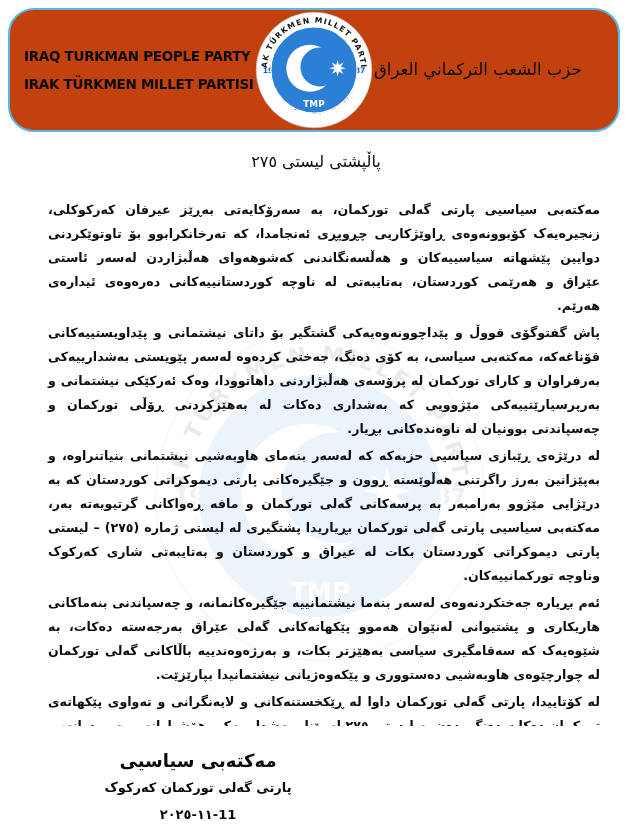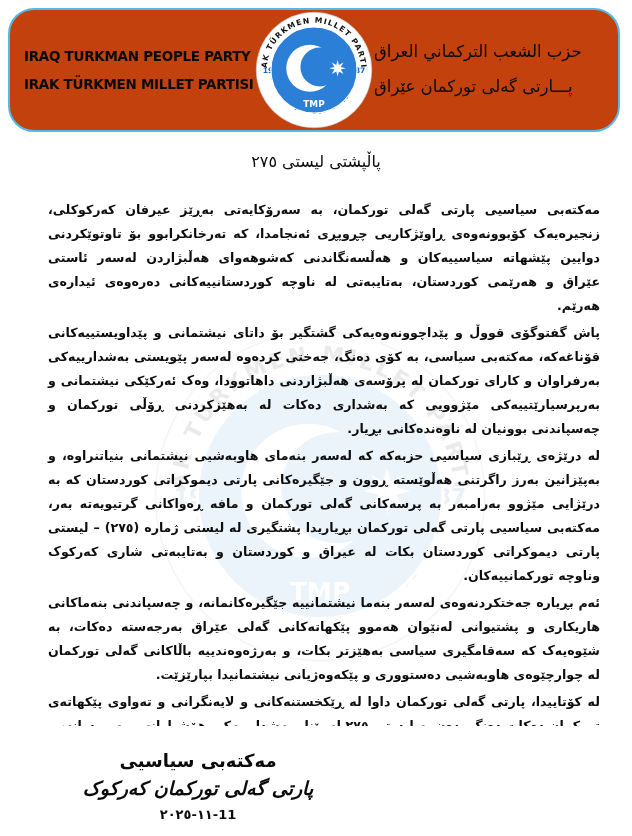--- a/index.html
+++ b/index.html
@@ -46,21 +46,21 @@
     direction:rtl;text-align:justify;font-weight:bold;font-size:12.6px;
     line-height:24px;z-index:1;overflow:hidden;color:#0d0d0d;
   }
   .doc-body p{margin:0 0 3px 16px;}
   
   .signature{
     position:absolute;top:748px;left:58px;width:280px;
     text-align:center;direction:rtl;font-weight:bold;z-index:1;color:#0a0a0a;
   }
   .signature .sig-line1{font-size:18px;line-height:26px;}
-  .signature .sig-line2{font-size:19px;line-height:28px;font-style:italic;}
+  .signature .sig-line2{font-size:13px;line-height:28px;}
   .signature .sig-date{font-size:13px;line-height:26px;letter-spacing:.5px;}
 </style>
 </head>
 <body>
 
 <div class="page">
 
   <div class="watermark">
     <svg viewBox="0 0 200 200" xmlns="http://www.w3.org/2000/svg">
       <defs>
@@ -108,21 +108,20 @@
         <circle cx="100" cy="100" r="73" fill="#2b7fd6" stroke="#ffffff" stroke-width="2"></circle>
         <circle cx="93" cy="97" r="40" fill="#ffffff"></circle>
         <circle cx="110" cy="95" r="33" fill="#2b7fd6"></circle>
         <polygon fill="#ffffff" points="140,83 137.8,91.6 130.1,87.1 134.6,94.8 126,97 134.6,99.2 130.1,106.9 137.8,102.4 140,111 142.2,102.4 149.9,106.9 145.4,99.2 154,97 145.4,94.8 149.9,87.1 142.2,91.6"></polygon>
         <text x="100" y="162" font-size="15" font-weight="bold" fill="#ffffff" text-anchor="middle">TMP</text>
       </svg>
     </div>
 
     <div class="arabic-block">
       <div>حزب الشعب التركماني العراق</div>
-      <div>پـــارتى گەلى توركمان عێراق</div>
     </div>
   </div>
 
   <div class="doc-title">پاڵپشتی لیستی ٢٧٥</div>
 
   <div class="doc-body">
     <p>مەکتەبی سیاسیی پارتی گەلی تورکمان، به سەرۆکایەتی بەڕێز عیرفان کەرکوکلی، زنجیرەیەک کۆبوونەوەی ڕاوێژکاریی چڕوپڕی ئەنجامدا، که تەرخانکرابوو بۆ تاوتوێکردنی دوایین پێشهاتە سیاسییەکان و هەڵسەنگاندنی کەشوهەوای هەڵبژاردن لەسەر ئاستی عێراق و هەرێمی کوردستان، بەتایبەتی له ناوچە کوردستانییەکانی دەرەوەی ئیدارەی هەرێم.</p>
     <p>پاش گفتوگۆی قووڵ و پێداچوونەوەیەکی گشتگیر بۆ داتای نیشتمانی و پێداویستییەکانی قۆناغەکە، مەکتەبی سیاسی، به کۆی دەنگ، جەختی کردەوە لەسەر پێویستی بەشدارییەکی بەرفراوان و کارای تورکمان له پرۆسەی هەڵبژاردنی داهاتوودا، وەک ئەرکێکی نیشتمانی و بەرپرسیارێتییەکی مێژوویی که بەشداری دەکات له بەهێزکردنی ڕۆڵی تورکمان و چەسپاندنی بوونیان له ناوەندەکانی بڕیار.</p>
     <p>له درێژەی ڕێبازی سیاسیی حزبەکە که لەسەر بنەمای هاوبەشیی نیشتمانی بنیاتنراوه، و بەپێزانین بەرز راگرتنی هەڵوێستە ڕوون و جێگیرەکانی پارتی دیموکراتی کوردستان که به درێژایی مێژوو بەرامبەر به پرسەکانی گەلی تورکمان و مافە ڕەواکانی گرتیویەتە بەر، مەکتەبی سیاسیی پارتی گەلی تورکمان بڕیاریدا پشتگیری له لیستی ژماره (٢٧٥) – لیستی پارتی دیموکراتی کوردستان بکات له عیراق و کوردستان و بەتایبەتی شاری کەرکوک وناوچە تورکمانییەکان.</p>
     <p>ئەم بڕیاره جەختکردنەوەی لەسەر بنەما نیشتمانییە جێگیرەکانمانە، و چەسپاندنی بنەماکانی هاریکاری و پشتیوانی لەنێوان هەموو پێکهاتەکانی گەلی عێراق بەرجەستە دەکات، به شێوەیەک که سەقامگیری سیاسی بەهێزتر بکات، و بەرژەوەندییە باڵاکانی گەلی تورکمان له چوارچێوەی هاوبەشیی دەستووری و پێکەوەژیانی نیشتمانیدا بپارێزێت.</p>

